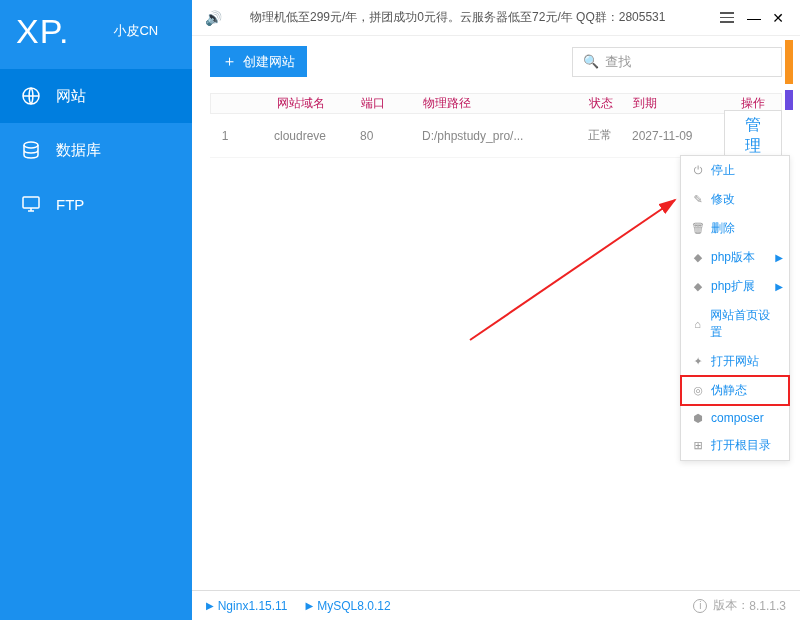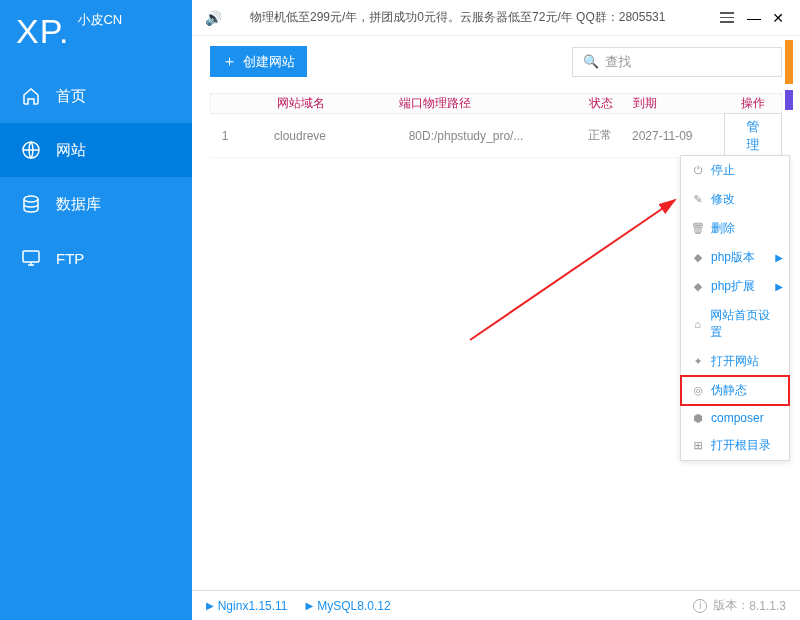--- a/index.html
+++ b/index.html
@@ -1,43 +1,43 @@
 <!DOCTYPE html>
 <html><head>
   <meta charset="utf-8">
   <style>
     * { margin: 0; padding: 0; box-sizing: border-box; font-family: "Microsoft YaHei", Arial, sans-serif; }
     body { width: 800px; height: 620px; overflow: hidden; background: #fff; position: relative; }
     .sidebar { position: absolute; left: 0; top: 0; width: 192px; height: 620px; background: #1b90ee; color: #fff; }
-    .logo { padding: 12px 16px 8px 16px; display: flex; align-items: flex-start; }
+    .logo { padding: 12px 16px 8px 16px; display: flex; align-items: center; gap: 36px; }
     .logo-xp { font-size: 34px; font-weight: 300; letter-spacing: 1px; }
     .logo-sub { display: flex; flex-direction: row; margin-left: 8px; font-size: 13px; line-height: 1.3; }
     .nav { margin-top: 10px; }
     .nav-item { display: flex; align-items: center; padding: 16px 20px; color: #fff; font-size: 15px; cursor: pointer; }
     .nav-item.active { background: #007edf; align-items: center; }
     .nav-icon { width: 22px; height: 22px; margin-right: 14px; display: flex; align-items: center; justify-content: center; }
     .titlebar { position: absolute; left: 192px; right: 0; top: 0; height: 36px; display: flex; align-items: center; padding: 0 10px; border-bottom: 1px solid #eee; }
     .titlebar .ann { flex: 1; font-size: 12px; color: #555; margin-left: 24px; }
     .win-btn { width: 24px; height: 24px; display: flex; align-items: center; justify-content: center; cursor: pointer; font-size: 14px; }
     .content { position: absolute; left: 192px; right: 0; top: 36px; bottom: 30px; padding: 10px 18px 0 18px; }
     .toolbar { display: flex; align-items: center; }
     .btn-create { background: #1b90ee; color: #fff; border: none; padding: 6px 12px; font-size: 13px; cursor: pointer; display: flex; align-items: center; }
     .btn-create span.plus { margin-right: 6px; font-size: 15px; }
     .search { margin-left: auto; border: 1px solid #ddd; width: 210px; height: 30px; display: flex; align-items: center; padding: 0 10px; font-size: 13px; color: #999; }
     .search .sicon { margin-right: 6px; color: #bbb; }
     .table-head { display: flex; margin-top: 16px; border: 1px solid #eee; background: #fcfcfc; height: 21px; align-items: center; font-size: 12px; color: #be185d; }
     .col-idx { width: 30px; text-align: center; }
     .col-domain { width: 120px; text-align: center; }
-    .col-port { width: 62px; text-align: right; }
+    .col-port { width: 62px; text-align: left; }
     .col-path { width: 146px; }
     .col-status { width: 64px; text-align: center; }
     .col-exp { width: 92px; text-align: left; }
     .col-op { flex: 1; text-align: center; }
     .table-row { display: flex; height: 44px; align-items: center; font-size: 12px; color: #888; border-bottom: 1px solid #f5f5f5; }
-    .op-btn { border: 1px solid #ddd; padding: 4px 16px; color: #1b90ee; background: #fff; cursor: pointer; font-size: 13px; }
+    .op-btn { border: 1px solid #ddd; padding: 4px 16px; color: #1b90ee; background: #fff; cursor: pointer; font-size: 16px; }
     .menu { position: absolute; left: 680px; top: 155px; width: 110px; border: 1px solid #ddd; background: #fff; box-shadow: 0 2px 6px rgba(0,0,0,0.1); font-size: 12px; }
     .menu-item { display: flex; align-items: center; padding: 6px 10px; color: #1b90ee; cursor: pointer; position: relative; }
     .menu-item .mi { width: 14px; height: 14px; margin-right: 6px; display: flex; align-items: center; justify-content: center; color: #999; font-size: 11px; }
     .menu-item .arrow { position: absolute; right: 6px; color: #1b90ee; font-size: 10px; }
     .menu-item.hl { outline: 2px solid #e22; outline-offset: -1px; }
     .statusbar { position: absolute; left: 192px; right: 0; bottom: 0; height: 30px; border-top: 1px solid #ddd; display: flex; align-items: center; padding: 0 14px; font-size: 12px; }
     .sb-svc { color: #1b90ee; margin-right: 18px; cursor: pointer; display: flex; align-items: center; }
     .sb-svc .tri { color: #1b90ee; margin-right: 4px; font-size: 10px; }
     .sb-right { margin-left: auto; color: #aaa; display: flex; align-items: center; }
     .sb-right .info { border: 1.5px solid #aaa; border-radius: 50%; width: 14px; height: 14px; display: flex; align-items: center; justify-content: center; font-size: 10px; margin-right: 6px; }
@@ -52,28 +52,20 @@
 
 <div class="sidebar">
   <div class="logo">
     <div class="logo-xp">XP.</div>
     <div class="logo-sub">
       <span>小皮</span>
       <span>CN</span>
     </div>
   </div>
   <div class="nav">
-    <div class="nav-item">
-      <span class="nav-icon">
-          <svg width="20" height="20" viewBox="0 0 20 20" fill="none" stroke="#fff" stroke-width="1.5">
-            <path d="M3 9l7-6 7 6v8a1 1 0 0 1-1 1h-3v-5H7v5H4a1 1 0 0 1-1-1z"></path>
-          </svg>
-        </span>
-      <span>首页</span>
-    </div>
     <div class="nav-item active">
       <span class="nav-icon">
           <svg width="20" height="20" viewBox="0 0 20 20" fill="none" stroke="#fff" stroke-width="1.5">
             <circle cx="10" cy="10" r="8"></circle>
             <path d="M2 10h16M10 2c2.5 2.5 2.5 13 0 16M10 2c-2.5 2.5-2.5 13 0 16"></path>
           </svg>
         </span>
       <span>网站</span>
     </div>
     <div class="nav-item">

